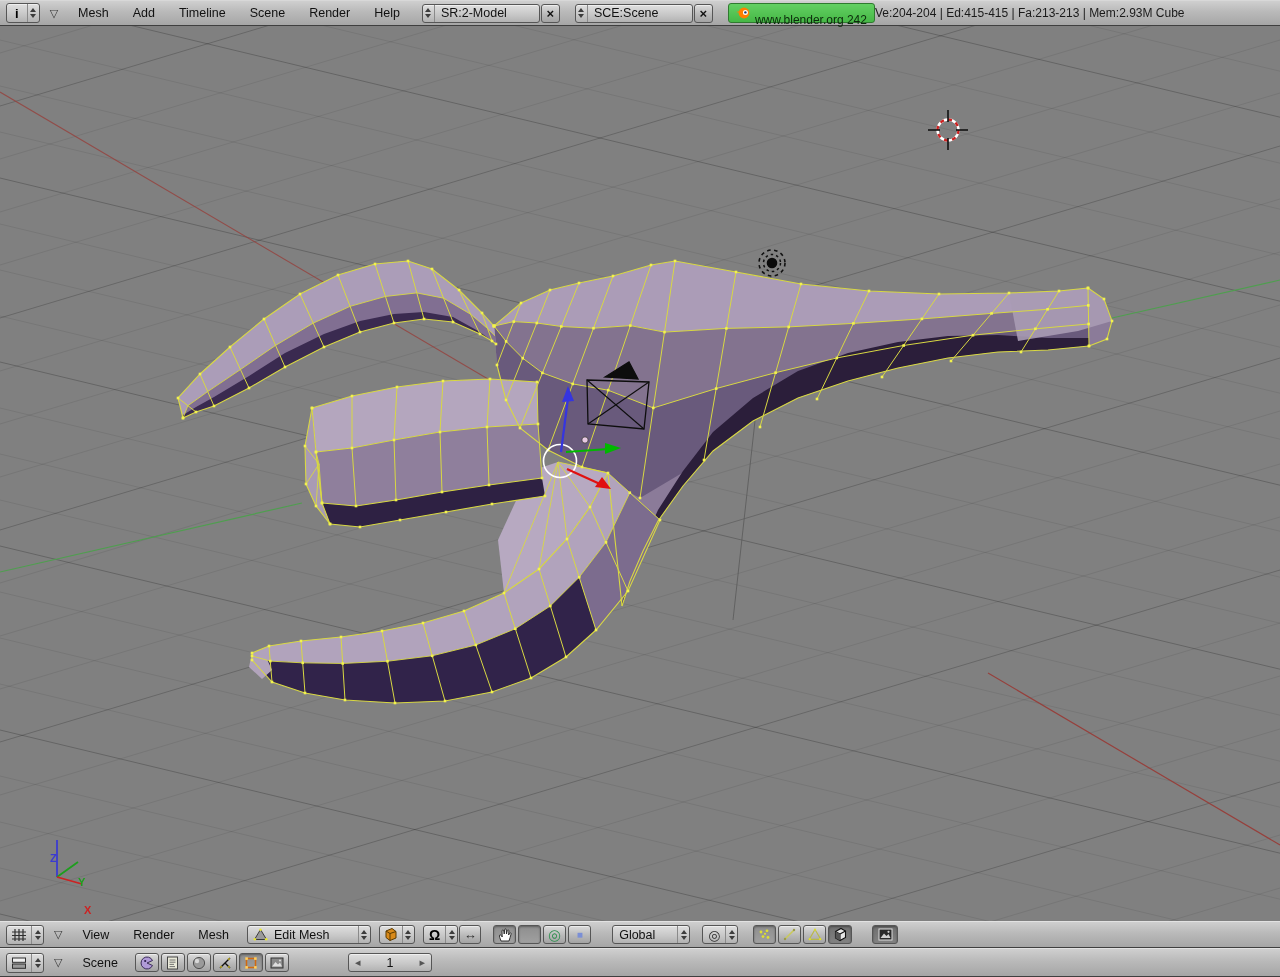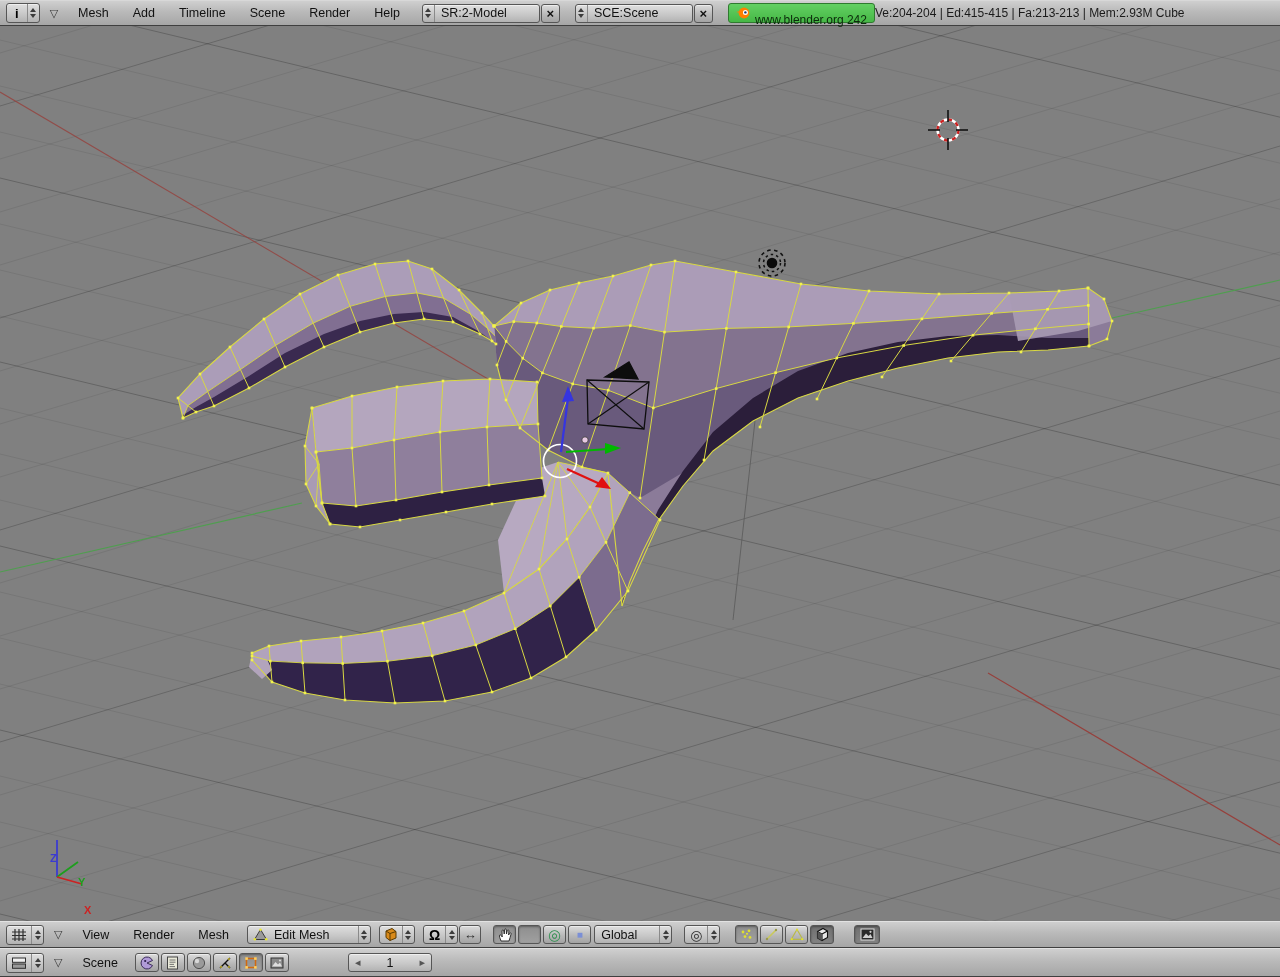--- a/index.html
+++ b/index.html
@@ -532,21 +532,21 @@
   </span>
   <span class="btn pressed" style="width:23px">
     <span class="icon-glyph" style="color:#b02020;font-size:13px"></span>
   </span>
   <span class="btn" style="width:23px">
     <span class="icon-glyph" style="color:#2e8f4e;font-size:15px;font-weight:bold">◎</span>
   </span>
   <span class="btn" style="width:23px">
     <span class="icon-glyph" style="color:#7b8fd6;font-size:10px">■</span>
   </span>
-  <span class="dd" style="margin-left:2px">
+  <span class="dd" style="margin-left:20px">
     <span class="txt" style="min-width:52px">Global</span>
     <span class="stp">
         <span class="tri-u"></span>
         <span class="tri-d"></span>
       </span>
   </span>
   <span class="gap" style="width:12px"></span>
   <span class="dd">
     <span class="icon-glyph" style="font-size:14px;padding:0 5px;color:#2d2d2d">◎</span>
     <span class="stp">

